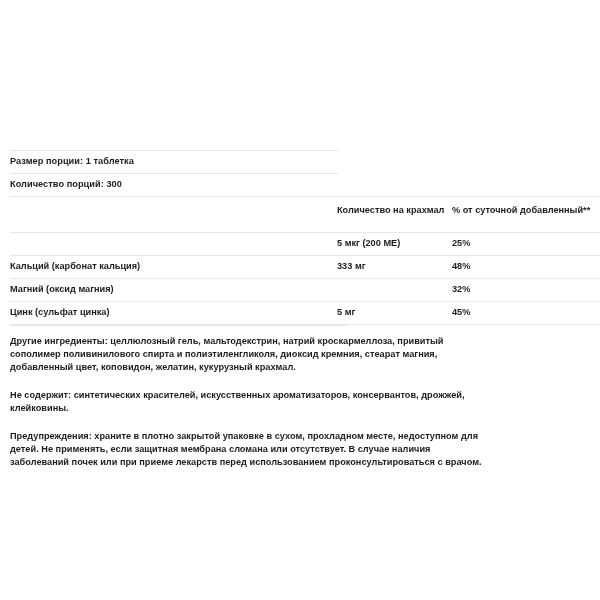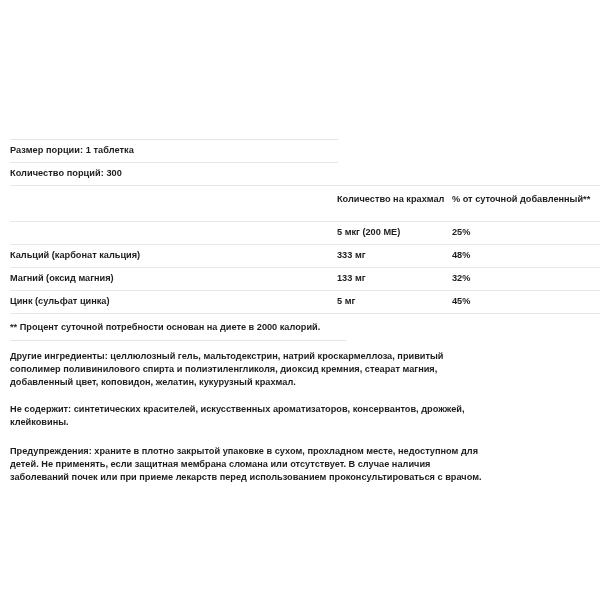--- a/index.html
+++ b/index.html
@@ -23,21 +23,21 @@
     top: 0;
     width: 600px;
     height: 600px;
     background: #ffffff;
     box-sizing: border-box;
   }
 
   .content {
     position: absolute;
     left: 0;
-    top: 139px;
+    top: 150px;
     width: 600px;
   }
 
   
   .srv-row {
     position: relative;
     height: 23px;
     line-height: 23px;
     padding-left: 10px;
     box-sizing: border-box;
@@ -165,37 +165,35 @@
       <div class="trow">
         <span class="rule-full" style="top:0;"></span>
         <span class="td col-name">Кальций (карбонат кальция)</span>
         <span class="td col-amount">333 мг</span>
         <span class="td col-dv">48%</span>
       </div>
 
       <div class="trow">
         <span class="rule-full" style="top:0;"></span>
         <span class="td col-name">Магний (оксид магния)</span>
-        <span class="td col-amount">133 мг</span>
         <span class="td col-dv">32%</span>
       </div>
 
       <div class="trow">
         <span class="rule-full" style="top:0;"></span>
         <span class="td col-name">Цинк (сульфат цинка)</span>
         <span class="td col-amount">5 мг</span>
         <span class="td col-dv">45%</span>
       </div>
 
       <div style="position:relative;height:1px;">
         <span class="rule-full" style="top:0;"></span>
       </div>
     </div>
 
-    <div class="footnote">** Процент суточной потребности основан на диете в 2000 калорий.</div>
     <div style="position:relative;height:1px;width:336px;margin-left:10px;background:#e6e6e6;"></div>
 
     <div class="gap-a"></div>
 
     <div class="para-block">
       <div class="para">Другие ингредиенты: целлюлозный гель, мальтодекстрин, натрий кроскармеллоза, привитый сополимер поливинилового спирта и полиэтиленгликоля, диоксид кремния, стеарат магния, добавленный цвет, коповидон, желатин, кукурузный крахмал.</div>
     </div>
 
     <div class="gap-b"></div>
 

